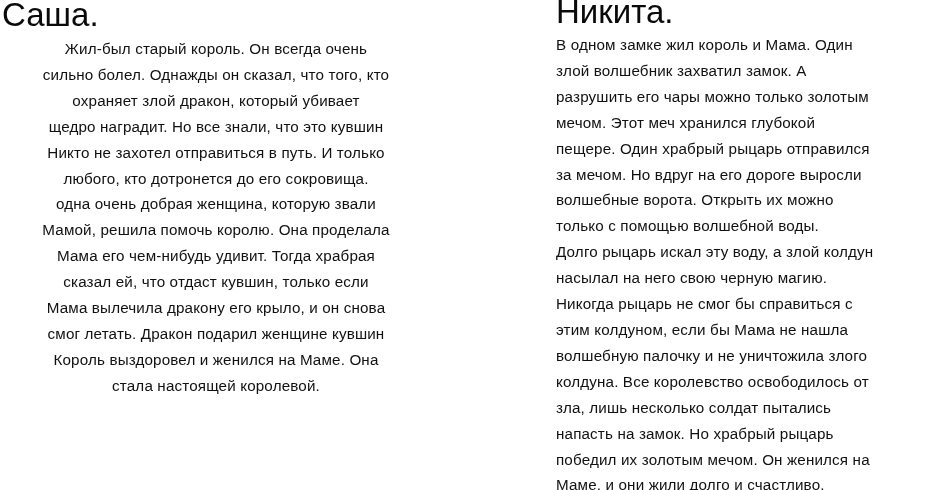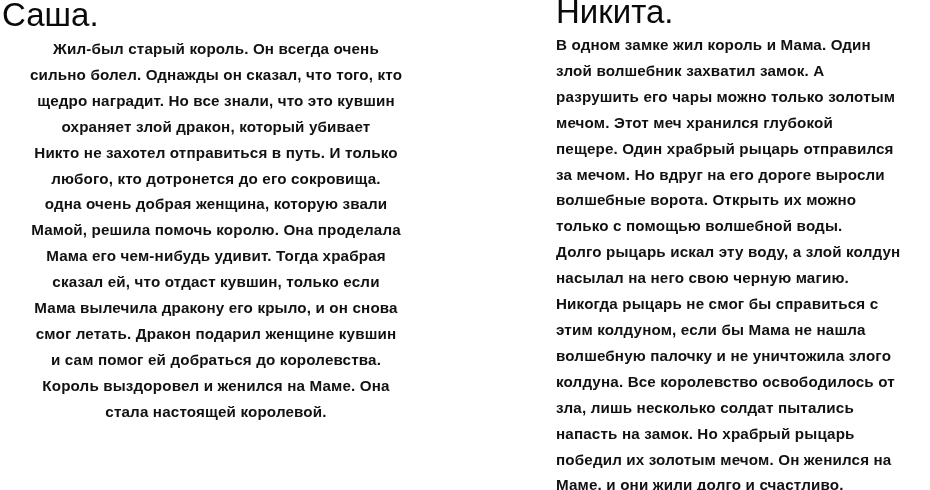--- a/index.html
+++ b/index.html
@@ -13,44 +13,43 @@
     .title {
       font-size: 33px; line-height: 36px; margin: 0; font-weight: normal; color: #0a0a0a;
       white-space: nowrap;
     }
     .story-left .title { position: absolute; left: 2px; top: -3px; }
     .story-right .title { position: absolute; left: 0px; top: -6px; }
     .lines { position: absolute; left: 0; margin: 0; padding: 0; list-style: none; }
     .story-left .lines { top: 36px; width: 432px; }
     .story-right .lines { top: 32px; width: 380px; }
     .line {
-      font-size: 15.2px; line-height: 25.9px; white-space: nowrap; letter-spacing: 0.15px; font-weight: bold;
+      font-size: 15.2px; line-height: 25.9px; white-space: nowrap; letter-spacing: 0.15px;
     }
     .story-left .line { text-align: center; }
     .story-right .line { text-align: left; }
   </style>
 </head>
 <body>
 
 <div class="story story-left">
   <h1 class="title">Саша.</h1>
   <ul class="lines">
     <li class="line">Жил-был старый король. Он всегда очень</li>
     <li class="line">сильно болел. Однажды он сказал, что того, кто</li>
+    <li class="line">охраняет злой дракон, который убивает</li>
     <li class="line">щедро наградит. Но все знали, что это кувшин</li>
-    <li class="line">охраняет злой дракон, который убивает</li>
     <li class="line">Никто не захотел отправиться в путь. И только</li>
     <li class="line">любого, кто дотронется до его сокровища.</li>
     <li class="line">одна очень добрая женщина, которую звали</li>
     <li class="line">Мамой, решила помочь королю. Она проделала</li>
     <li class="line">Мама его чем-нибудь удивит. Тогда храбрая</li>
     <li class="line">сказал ей, что отдаст кувшин, только если</li>
     <li class="line">Мама вылечила дракону его крыло, и он снова</li>
     <li class="line">смог летать. Дракон подарил женщине кувшин</li>
-    <li class="line">и сам помог ей добраться до королевства.</li>
     <li class="line">Король выздоровел и женился на Маме. Она</li>
     <li class="line">стала настоящей королевой.</li>
   </ul>
 </div>
 
 <div class="story story-right">
   <h1 class="title">Никита.</h1>
   <ul class="lines">
     <li class="line">В одном замке жил король и Мама. Один</li>
     <li class="line">злой волшебник захватил  замок. А</li>

